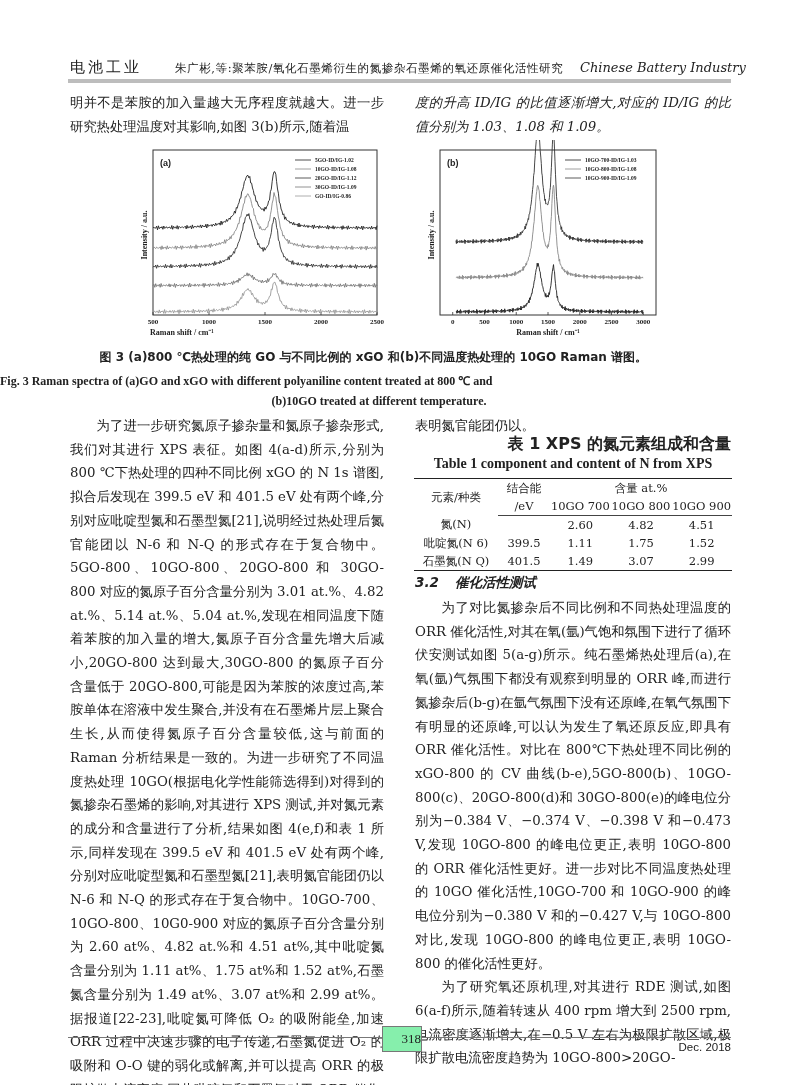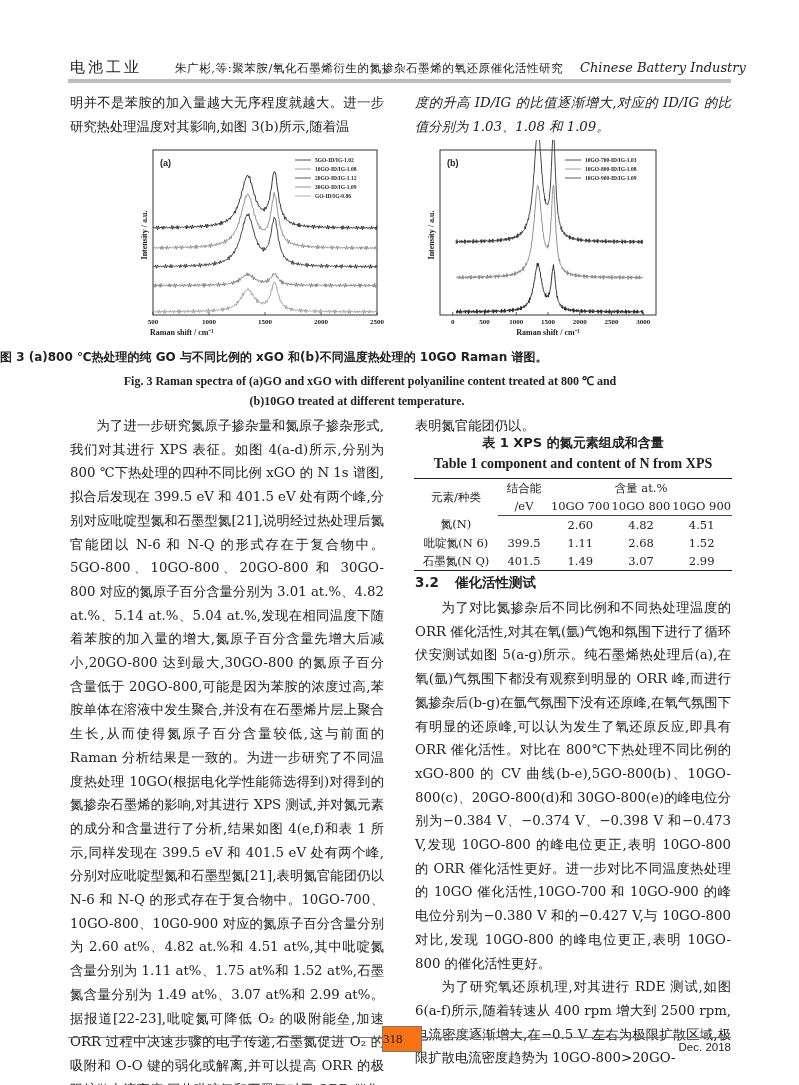--- a/index.html
+++ b/index.html
@@ -11,37 +11,37 @@
   .hdr-rule { position:absolute; left:68px; top:79px; width:663px; height:4px; background:#bdbdbd; }
 
   .col { position:absolute; font-size:13.3px; line-height:23.7px; text-align:justify; }
   .col p { margin:0; }
   .indent { text-indent:2em; }
   .left { left:70px; width:314px; }
   .right { left:415px; width:316px; }
 
   .fig { position:absolute; top:140px; height:200px; }
   .fig svg { width:100%; height:100%; }
-  .caption-cn { position:absolute; left:0; width:647px; top:349px; text-align:left; font-size:12px; font-weight:bold; font-family:"DejaVu Sans", sans-serif; }
-  .caption-en { position:absolute; left:0; width:740px; top:372px; text-align:center; font-size:12px; font-weight:bold; font-family:"Liberation Serif", serif; }
-  .caption-en2 { position:absolute; left:0; width:714px; top:394px; text-align:center; font-size:12px; font-weight:bold; font-family:"Liberation Serif", serif; }
-
-  .tbl-title-cn { position:absolute; left:415px; width:316px; top:434px; text-align:center; font-size:13px; font-weight:bold; font-family:"DejaVu Sans", sans-serif; }
+  .caption-cn { position:absolute; left:0; width:647px; top:349px; text-align:right; font-size:12px; font-weight:bold; font-family:"DejaVu Sans", sans-serif; }
+  .caption-en { position:absolute; left:0; width:740px; top:372px; font-size:12px; font-weight:bold; font-family:"Liberation Serif", serif; }
+  .caption-en2 { position:absolute; left:0; width:714px; top:394px; text-align:center; font-size:12px; font-weight:bold; font-family:"Liberation Serif", serif;padding-left:22px; }
+
+  .tbl-title-cn { position:absolute; left:415px; width:316px; top:434px; text-align:right; font-size:16px; font-weight:bold; font-family:"DejaVu Sans", sans-serif; }
   .tbl-title-en { position:absolute; left:415px; width:316px; top:456px; text-align:center; font-size:14px; font-weight:bold; font-family:"Liberation Serif", serif; }
   table.xps { position:absolute; left:414px; top:478px; width:318px; border-collapse:collapse; font-size:11.5px; font-family:"DejaVu Serif", serif; }
   table.xps td, table.xps th { font-weight:normal; text-align:center; padding:0; height:18px; }
   table.xps tr.top th { border-top:1.6px solid #222; }
   table.xps tr.hdr2 th { border-bottom:1px solid #444; }
   table.xps tr.last td { border-bottom:1.6px solid #222; }
 
   .sec { position:absolute; left:415px; top:574px; font-size:13.5px; font-weight:bold; font-family:"DejaVu Sans", sans-serif; }
-  .sec span { margin-right:16px; }
+  .sec span { margin-right:16px;font-style:italic; }
 
   .foot-rule { position:absolute; left:68px; top:1037px; width:663px; height:1px; background:#777; }
-  .page-box { position:absolute; left:382px; top:1026px; width:38px; height:24px; border:1px solid #777; background:#f97316; text-align:left; font-size:13px; line-height:24px; font-family:"Liberation Serif", serif; }
+  .page-box { position:absolute; left:382px; top:1026px; width:38px; height:24px; border:1px solid #777; background:#86efac; text-align:right; font-size:13px; line-height:24px; font-family:"Liberation Serif", serif; }
   .foot-left { position:absolute; left:69px; top:1102px; font-size:17px; font-family:"Liberation Sans", sans-serif; }
   .foot-right { position:absolute; right:68px; top:1041px; font-size:11.5px; font-family:"Liberation Sans", sans-serif; }
 </style>
 </head>
 <body>
 
 <div class="hdr-journal">电池工业</div>
 <div class="hdr-title">朱广彬,等:聚苯胺/氧化石墨烯衍生的氮掺杂石墨烯的氧还原催化活性研究</div>
 <div class="hdr-en">Chinese Battery Industry</div>
 <div class="hdr-rule"></div>
@@ -167,21 +167,21 @@
     <td>氮(N)</td>
     <td></td>
     <td>2.60</td>
     <td>4.82</td>
     <td>4.51</td>
   </tr>
   <tr>
     <td>吡啶氮(N 6)</td>
     <td>399.5</td>
     <td>1.11</td>
-    <td>2.68</td>
+    <td>1.75</td>
     <td>1.52</td>
   </tr>
   <tr class="last">
     <td>石墨氮(N Q)</td>
     <td>401.5</td>
     <td>1.49</td>
     <td>3.07</td>
     <td>2.99</td>
   </tr>
 </tbody>

